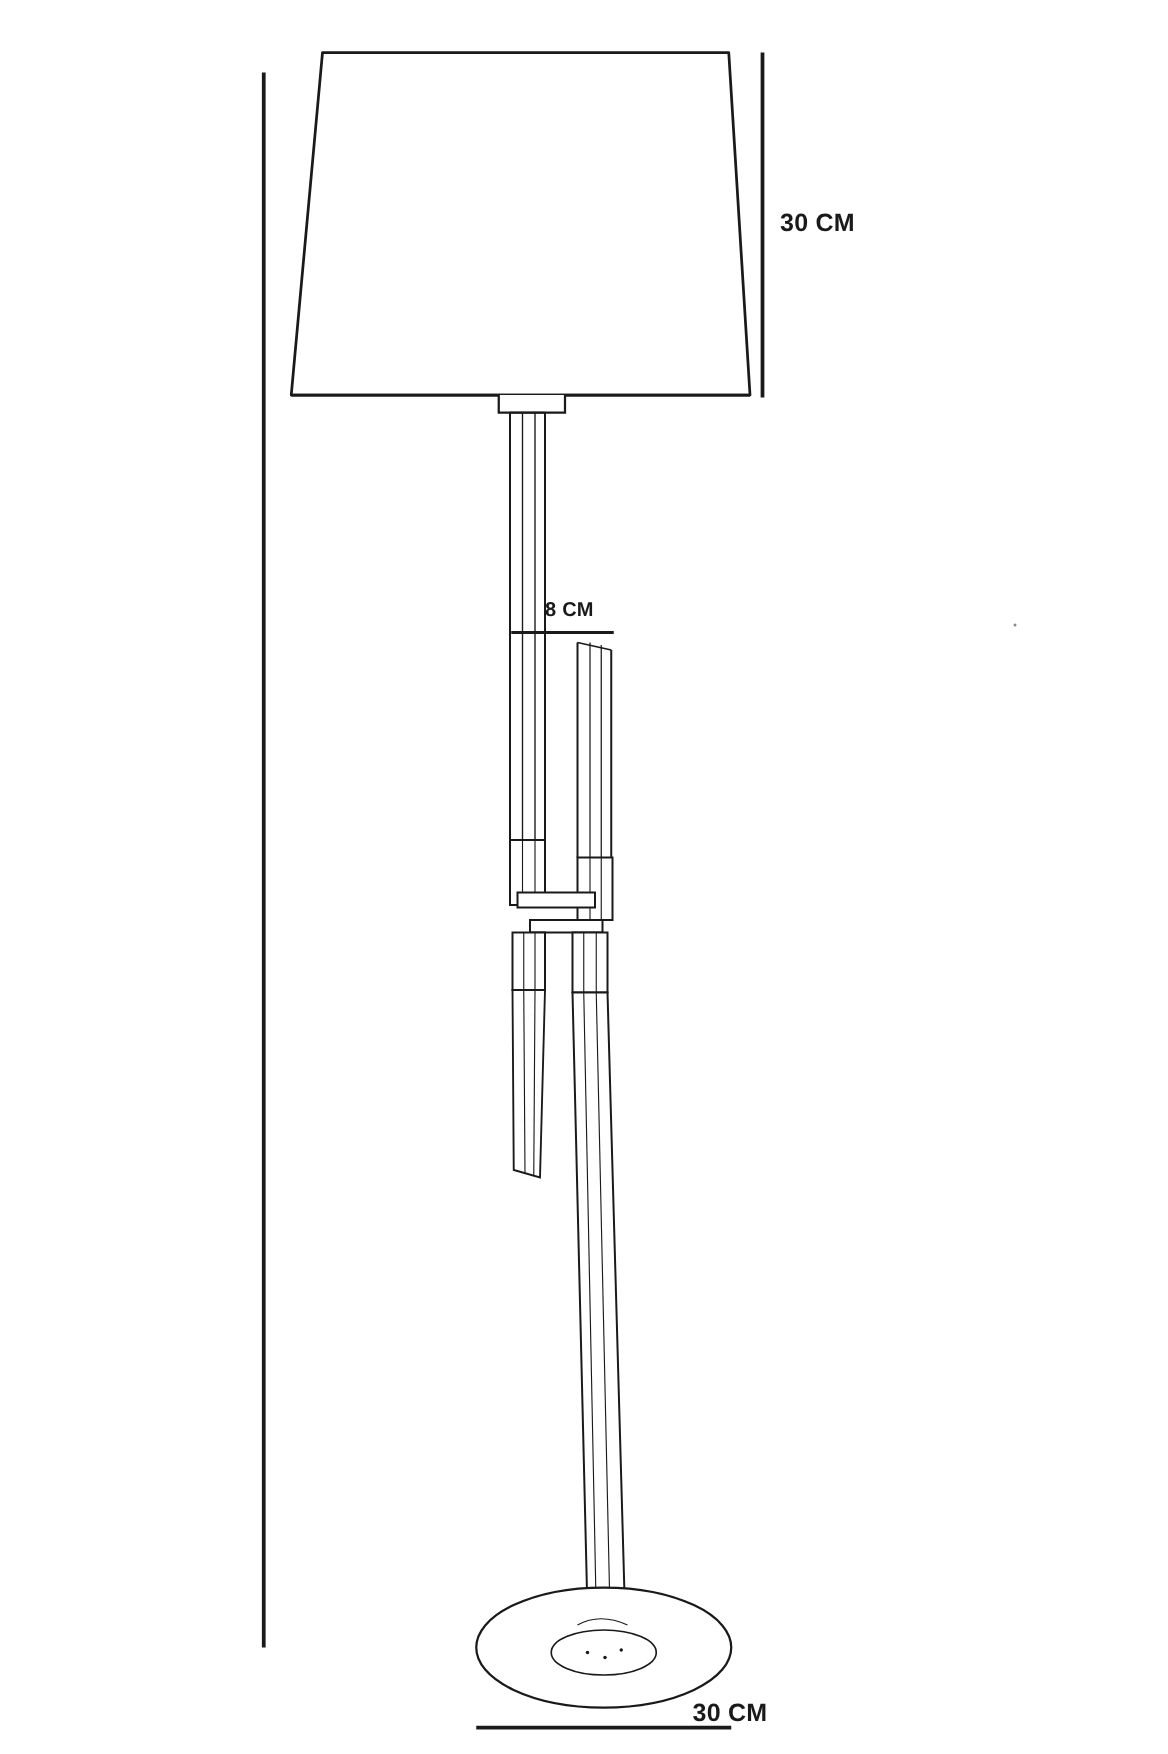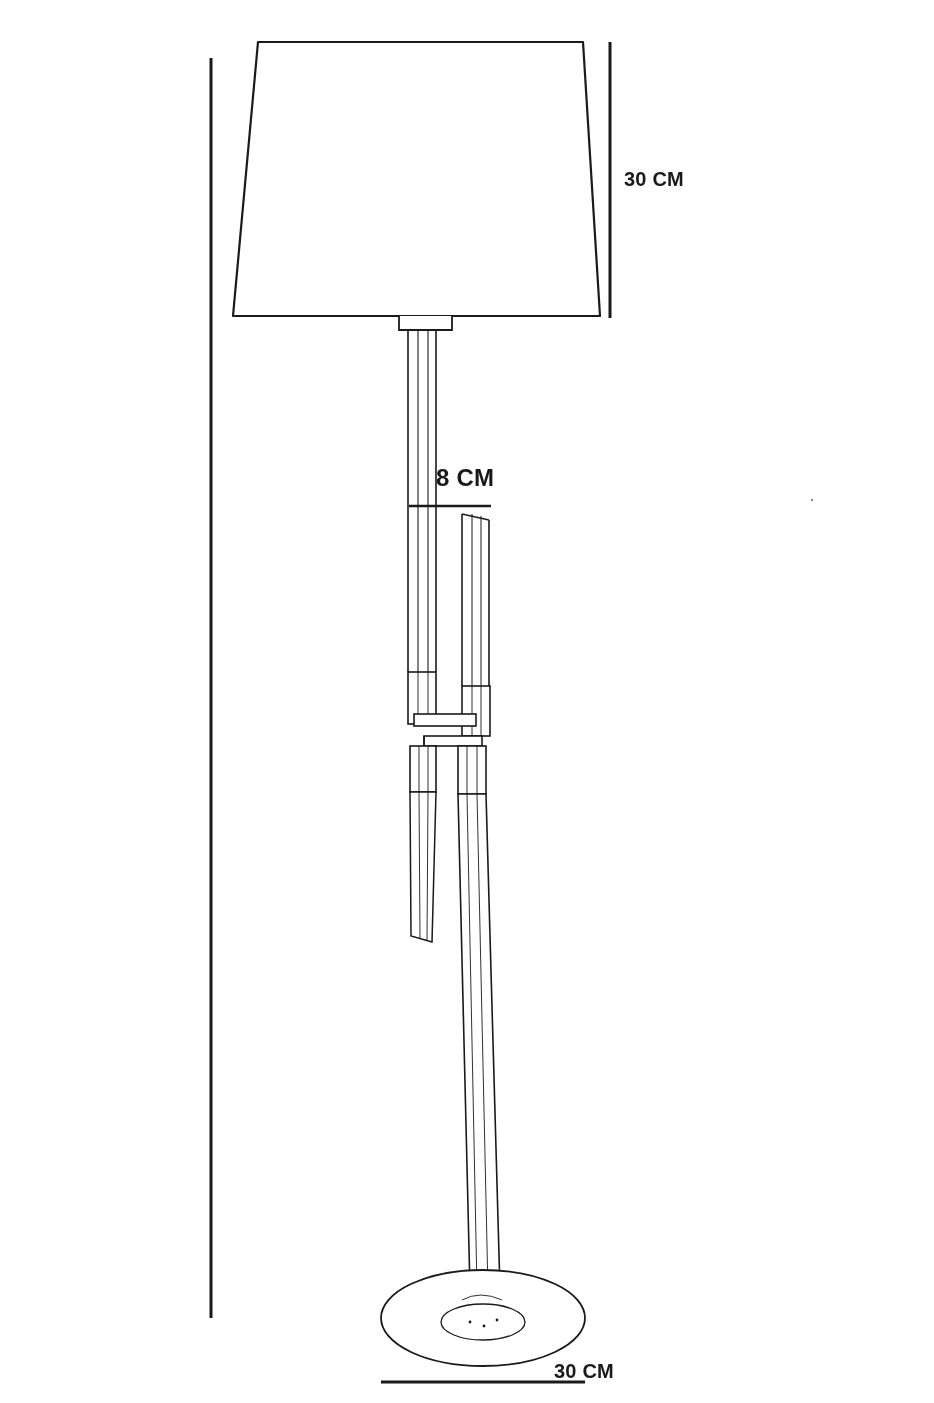--- a/index.html
+++ b/index.html
@@ -32,22 +32,22 @@
     white-space: pre;
     letter-spacing: 0.2px;
   }
   #label-shade-height {
     left: 624px;
     top: 168px;
     font-size: 20px;
   }
   #label-arm-width {
     left: 436px;
-    top: 464px;
-    font-size: 24px;
+    top: 480px;
+    font-size: 16px;
   }
   #label-base-width {
     left: 554px;
     top: 1360px;
     font-size: 20px;
   }
   #label-total-height {
     left: 216px;
     top: 436px;
     font-size: 20px;

